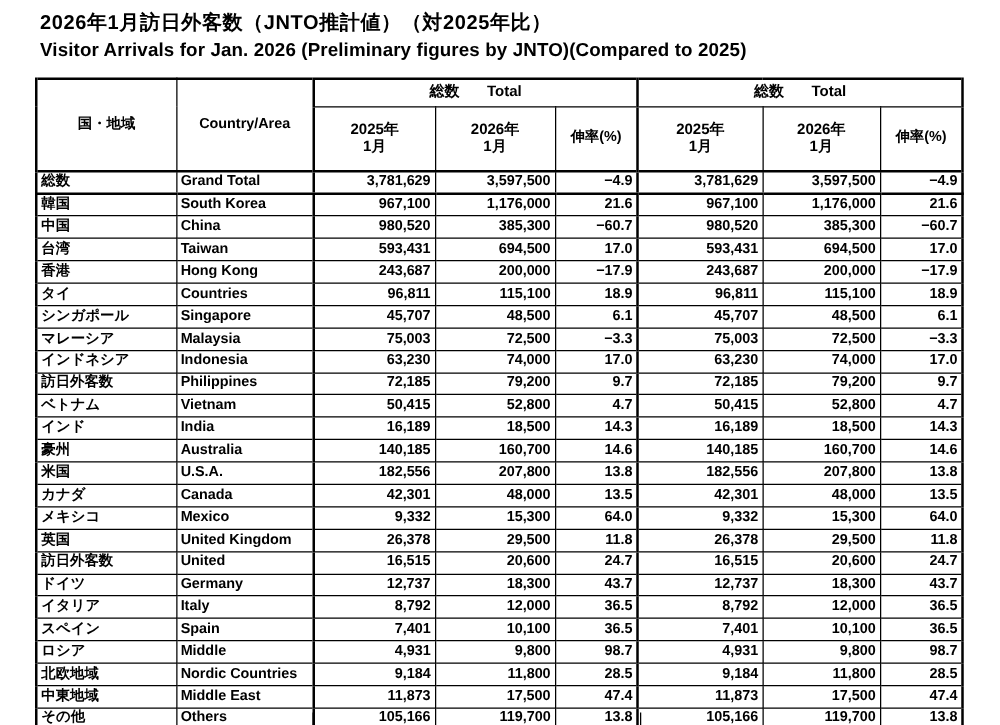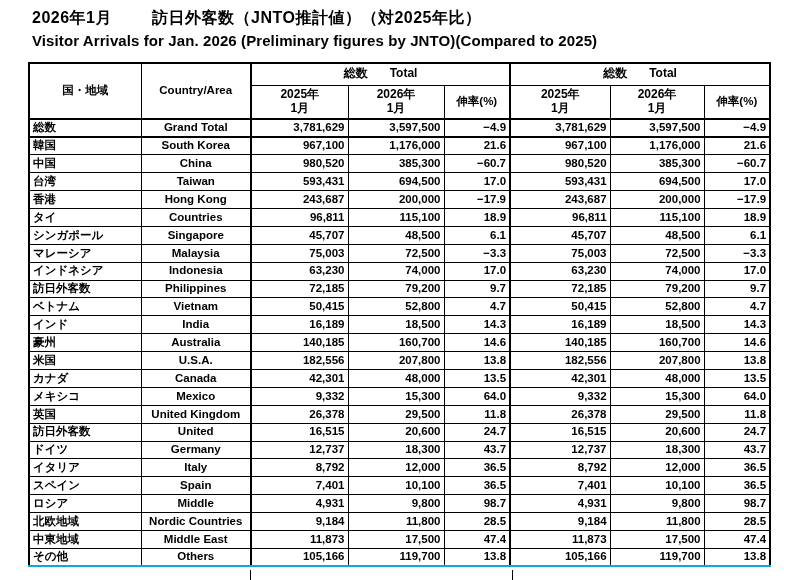--- a/index.html
+++ b/index.html
@@ -22,21 +22,21 @@
     position: absolute;
     left: 32px;
     top: 8px;
     white-space: nowrap;
   }
   .title-line {
     font-size: 16px;
     font-weight: bold;
     letter-spacing: 0.5px;
   }
-  .title-date { display: inline-block; margin-right: 40px; }
+  .title-date { display: inline-block; }
   .subtitle-line {
     font-size: 15px;
     font-weight: bold;
     margin-top: 3px;
     letter-spacing: 0.1px;
   }
   table.arrivals {
     position: absolute;
     left: 28px;
     top: 62px;
@@ -55,29 +55,29 @@
   }
   
   table.arrivals { border: 2px solid #000000; }
   table.arrivals tr > *:first-child { border-left: 2px solid #000000; }
   table.arrivals tr > *:last-child  { border-right: 2px solid #000000; }
   
   .thickL { border-left: 2px solid #000000 !important; margin-top: 32px; }
   
   thead th { text-align: center; font-weight: bold; }
   tr.hrow1 { height: 22px; }
-  tr.hrow2 { height: 34px; }
+  tr.hrow2 { height: 52px; }
   thead { border-bottom: 2px solid #000000; }
   th.group-head { font-size: 12px; }
   th.group-head .gap { display: inline-block; width: 22px; }
   th.yearcol span { display: block; font-size: 12px; }
   
   tbody tr { height: 17.9px; }
   tbody td.ja { text-align: left; }
-  tbody td.en { text-align: center; }
+  tbody td.en { text-align: left; }
   tbody td.num { text-align: right; font-variant-numeric: tabular-nums; }
   tbody tr.total-row td { border-bottom: 2px solid #000000; }
   tbody tr:last-child td { border-bottom: 2px solid #0ea5e9; }
   
   .stub {
     position: absolute;
     width: 1px;
     background: #000000;
     top: 570px;
     height: 10px;

